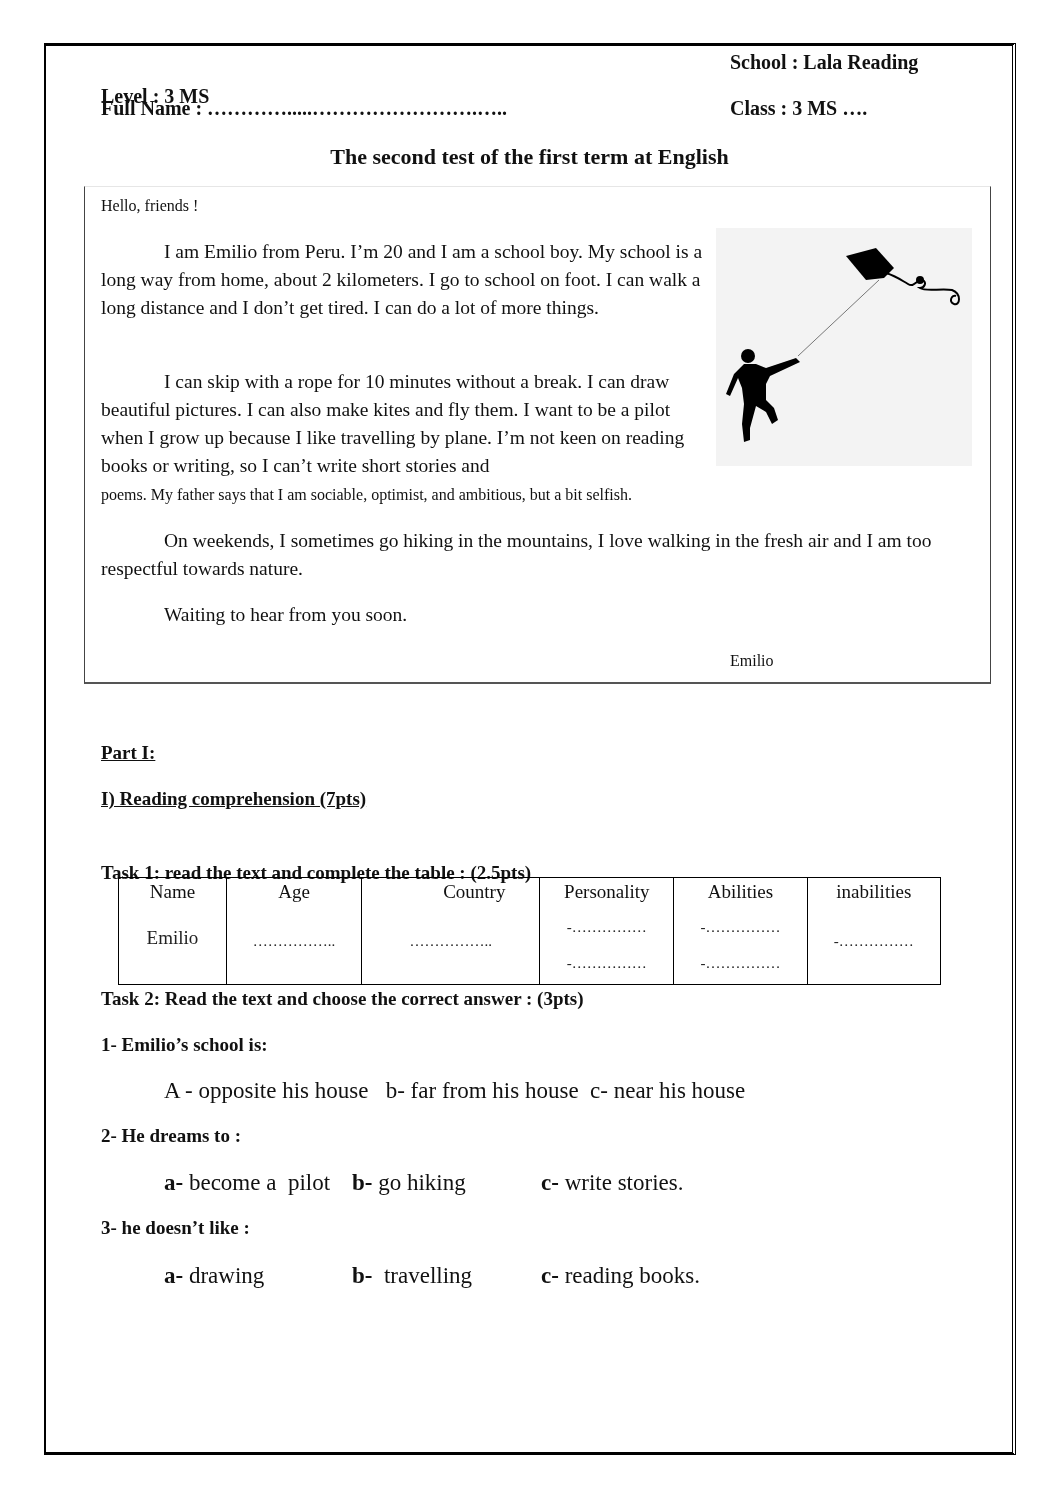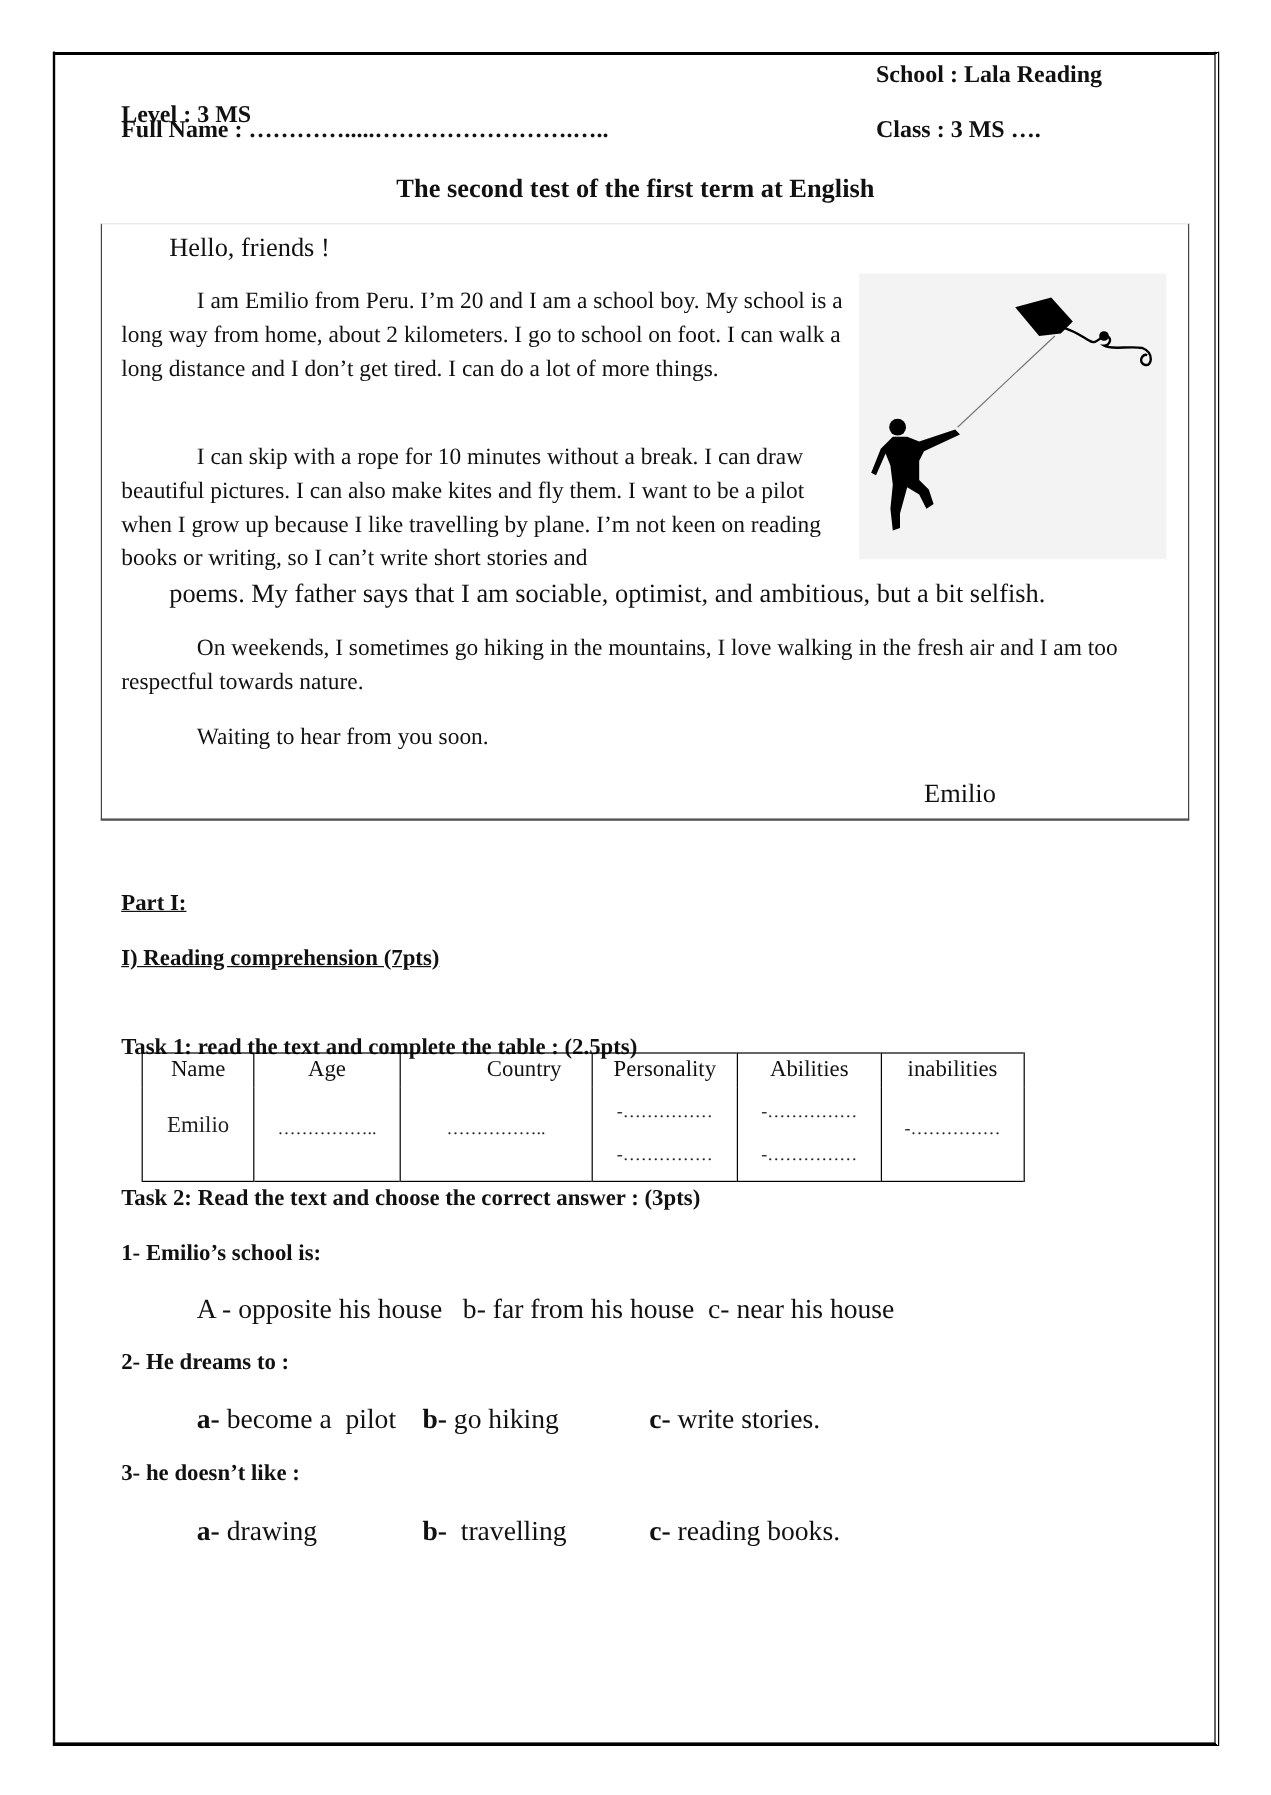--- a/index.html
+++ b/index.html
@@ -6,26 +6,26 @@
   body { width: 1059px; height: 1496px; position: relative; overflow: hidden;
          font-family: "Liberation Serif", "DejaVu Serif", serif; color: #111; }
   .frame { position: absolute; left: 44px; top: 43px; width: 966px; height: 1406px;
            border-top: 3px solid #000; border-left: 2px solid #000; border-bottom: 3px solid #000;
            border-right: 4px double #000; }
   .hdr { position: absolute; font-weight: bold; font-size: 20px; }
   .title { position: absolute; left: 0; width: 1059px; top: 144px; text-align: center;
            font-weight: bold; font-size: 22px; }
   .reading-box { position: absolute; left: 84px; top: 186px; width: 905px; height: 495px;
                  border: 1px solid #444; border-top-color: #e6e6e6; border-bottom: 2px solid #555; }
-  .txt { position: absolute; font-size: 22px; line-height: 28px; margin-left: 40px; }
+  .txt { position: absolute; font-size: 16px; line-height: 28px; }
   .para { position: absolute; left: 101px; font-size: 19.5px; line-height: 28px; text-indent: 63px; margin: 0; }
   .kite-img { position: absolute; left: 716px; top: 228px; width: 256px; height: 238px; background: #f3f3f3; }
   .u { text-decoration: underline; }
   .sec { position: absolute; left: 101px; font-size: 19px; font-weight: bold; }
-  table.t1 { position: absolute; left: 118px; top: 877px; width: 736px; height: 108px;
+  table.t1 { position: absolute; left: 118px; top: 877px; width: 823px; height: 108px;
              border-collapse: collapse; font-size: 19px; }
   table.t1 td, table.t1 th { border-left: 1.5px solid #000; border-right: 1.5px solid #000;
              text-align: center; font-weight: normal; padding: 0; }
   table.t1 { border: 1.5px solid #000; }
   table.t1 th { height: 28px; vertical-align: middle; }
   table.t1 td { vertical-align: middle; color: #222; }
   .dots { letter-spacing: 0px; font-size: 15px; }
   .cellline { display: block; line-height: 36px; font-size: 15px; }
   .opt { position: absolute; font-size: 23px; }
 </style>

